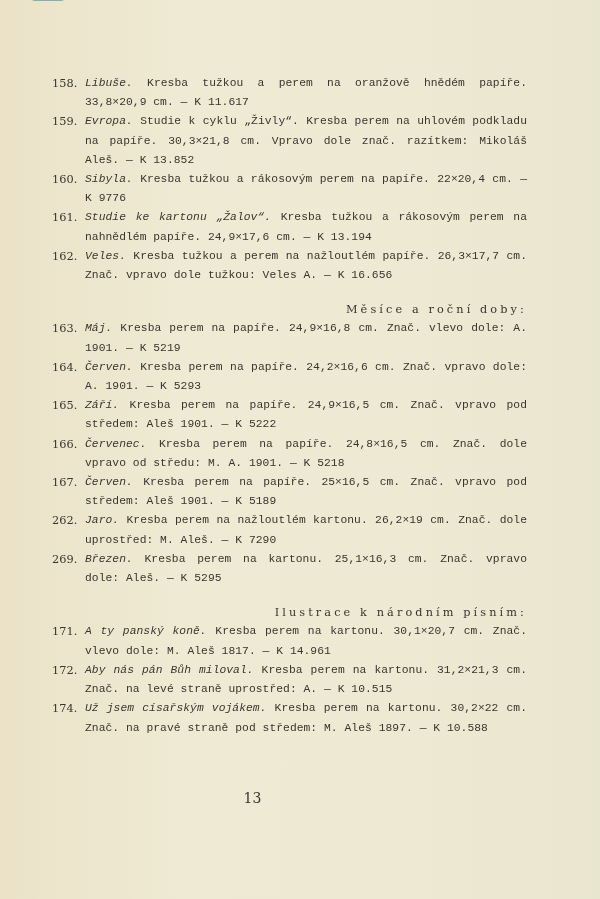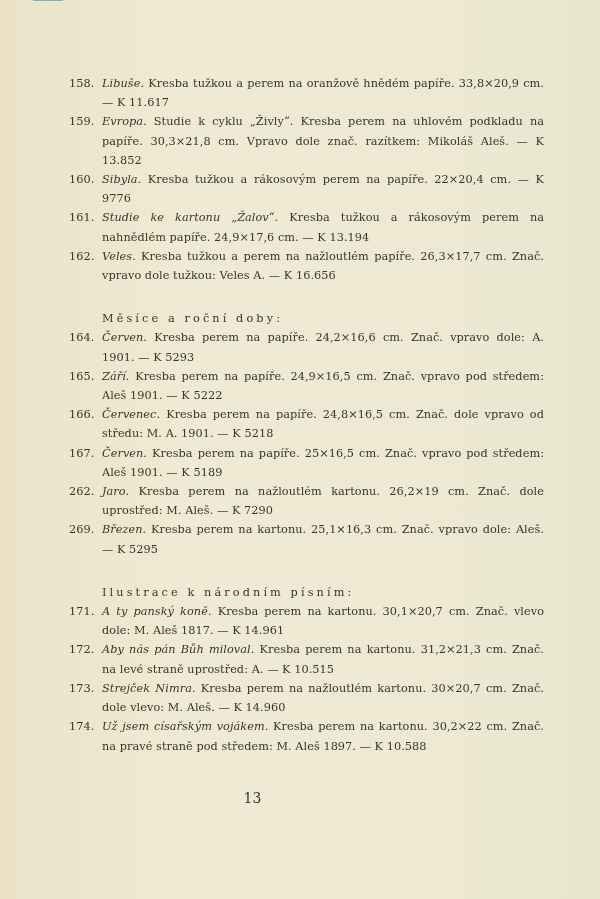--- a/index.html
+++ b/index.html
@@ -9,30 +9,30 @@
     background-image: linear-gradient(90deg, #ebe2c8 0%, #efead3 30%, #ede9d2 70%, #e9e6d0 100%);
     font-family: "DejaVu Serif", "Liberation Serif", serif;
     color: #3a3530;
     position: relative;
   }
   .top-stain {
     position: absolute; left: 30px; top: -4px; width: 36px; height: 5px;
     background: #5aa7b6; border-radius: 0 0 6px 6px; opacity: 0.8;
   }
   .page {
-    position: absolute; left: 69px; top: 74px; width: 475px;
+    position: absolute; left: 52px; top: 74px; width: 475px;
     font-size: 11.3px; line-height: 19.2px;
     letter-spacing: 0.05px;
   }
   .entry { display: flex; }
   .num { width: 33px; flex: 0 0 33px; font-weight: normal; }
-  .body { flex: 1; text-align: justify; }
+  .body { flex: 1; text-align: justify; font-family: Liberation Mono, monospace; }
   .title { font-style: italic; }
   .section {
-    padding-left: 33px; letter-spacing: 3.1px; margin-top: 24px;
+    padding-left: 33px; letter-spacing: 3.1px; margin-top: 15px; text-align: right;
   }
   .page-number {
     position: absolute; left: 0; width: 505px; top: 790px;
     text-align: center; font-size: 14px;
   }
 </style>
 </head>
 <body>
 
 <div class="top-stain"></div>
@@ -57,20 +57,24 @@
       </div>
     <div class="entry">
         <span class="num">162.</span>
         <span class="body"><span class="title">Veles.</span><span> Kresba tužkou a perem na nažloutlém papíře. 26,3×17,7 cm. Znač. vpravo dole tužkou: Veles A. — K 16.656</span></span>
       </div>
   </div>
 
   <div class="section">Měsíce a roční doby:</div>
   <div>
     <div class="entry">
+        <span class="num">163.</span>
+        <span class="body"><span class="title">Máj.</span><span> Kresba perem na papíře. 24,9×16,8 cm. Znač. vlevo dole: A. 1901. — K 5219</span></span>
+      </div>
+    <div class="entry">
         <span class="num">164.</span>
         <span class="body"><span class="title">Červen.</span><span> Kresba perem na papíře. 24,2×16,6 cm. Znač. vpravo dole: A. 1901. — K 5293</span></span>
       </div>
     <div class="entry">
         <span class="num">165.</span>
         <span class="body"><span class="title">Září.</span><span> Kresba perem na papíře. 24,9×16,5 cm. Znač. vpravo pod středem: Aleš 1901. — K 5222</span></span>
       </div>
     <div class="entry">
         <span class="num">166.</span>
         <span class="body"><span class="title">Červenec.</span><span> Kresba perem na papíře. 24,8×16,5 cm. Znač. dole vpravo od středu: M. A. 1901. — K 5218</span></span>
@@ -93,23 +97,19 @@
   <div>
     <div class="entry">
         <span class="num">171.</span>
         <span class="body"><span class="title">A ty panský koně.</span><span> Kresba perem na kartonu. 30,1×20,7 cm. Znač. vlevo dole: M. Aleš 1817. — K 14.961</span></span>
       </div>
     <div class="entry">
         <span class="num">172.</span>
         <span class="body"><span class="title">Aby nás pán Bůh miloval.</span><span> Kresba perem na kartonu. 31,2×21,3 cm. Znač. na levé straně uprostřed: A. — K 10.515</span></span>
       </div>
     <div class="entry">
-        <span class="num">173.</span>
-        <span class="body"><span class="title">Strejček Nimra.</span><span> Kresba perem na nažloutlém kartonu. 30×20,7 cm. Znač. dole vlevo: M. Aleš. — K 14.960</span></span>
-      </div>
-    <div class="entry">
         <span class="num">174.</span>
         <span class="body"><span class="title">Už jsem císařským vojákem.</span><span> Kresba perem na kartonu. 30,2×22 cm. Znač. na pravé straně pod středem: M. Aleš 1897. — K 10.588</span></span>
       </div>
   </div>
 </div>
 
 <div class="page-number">13</div>
 
 </body></html>

